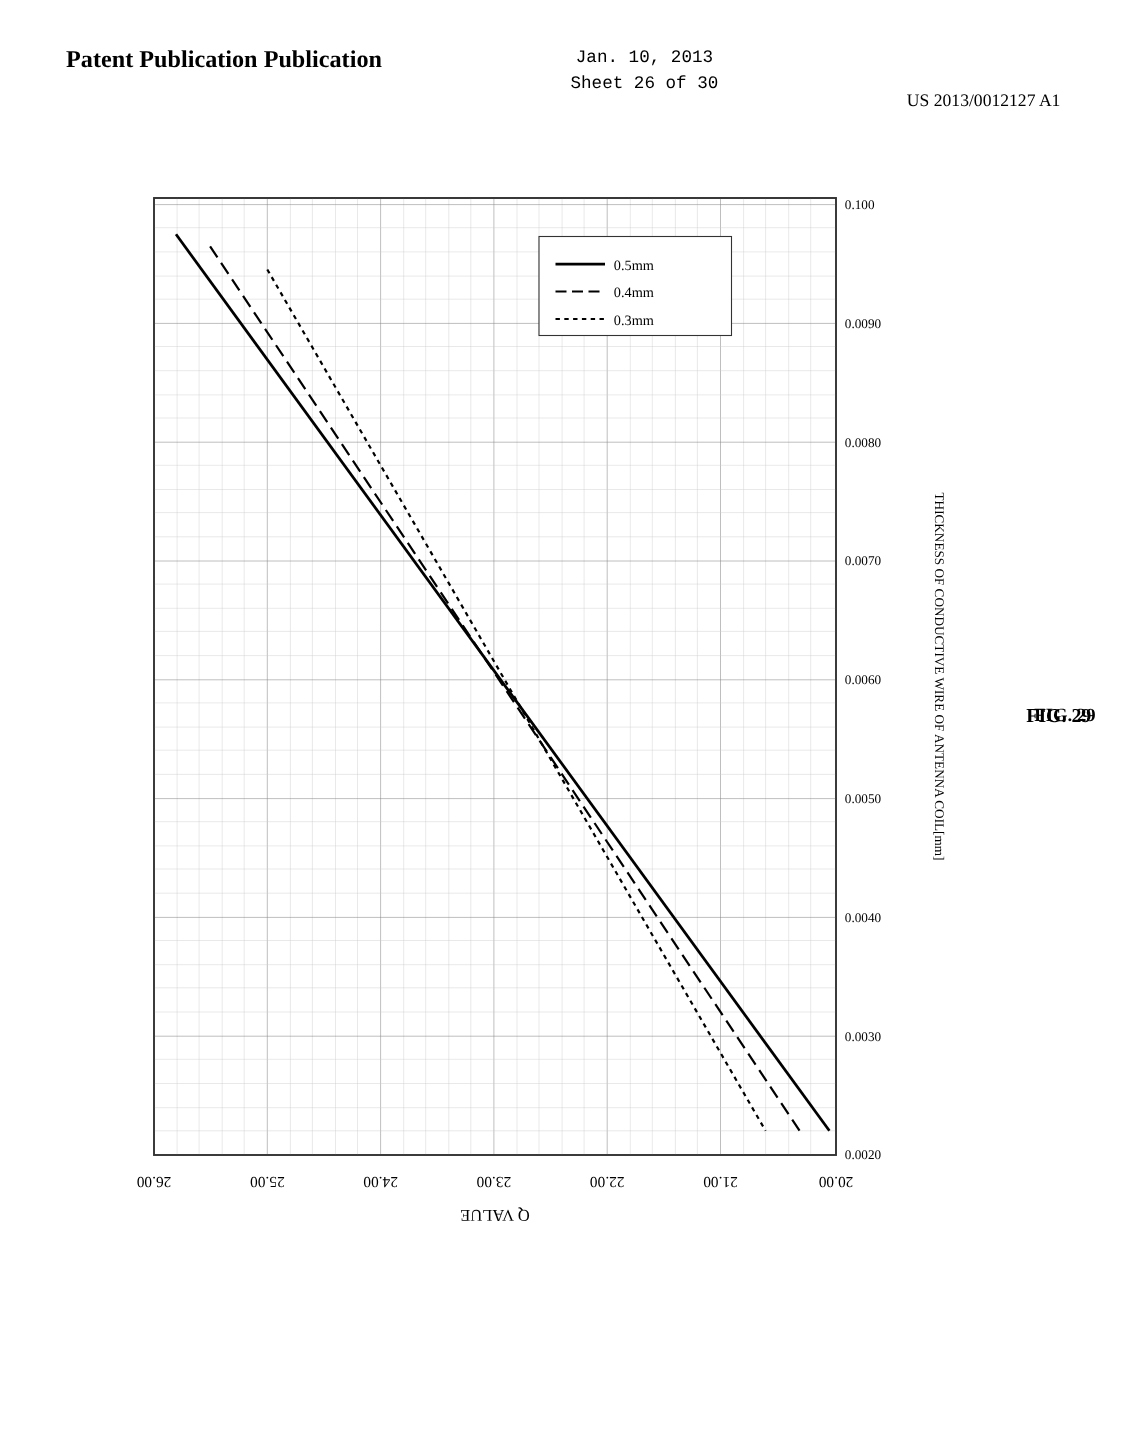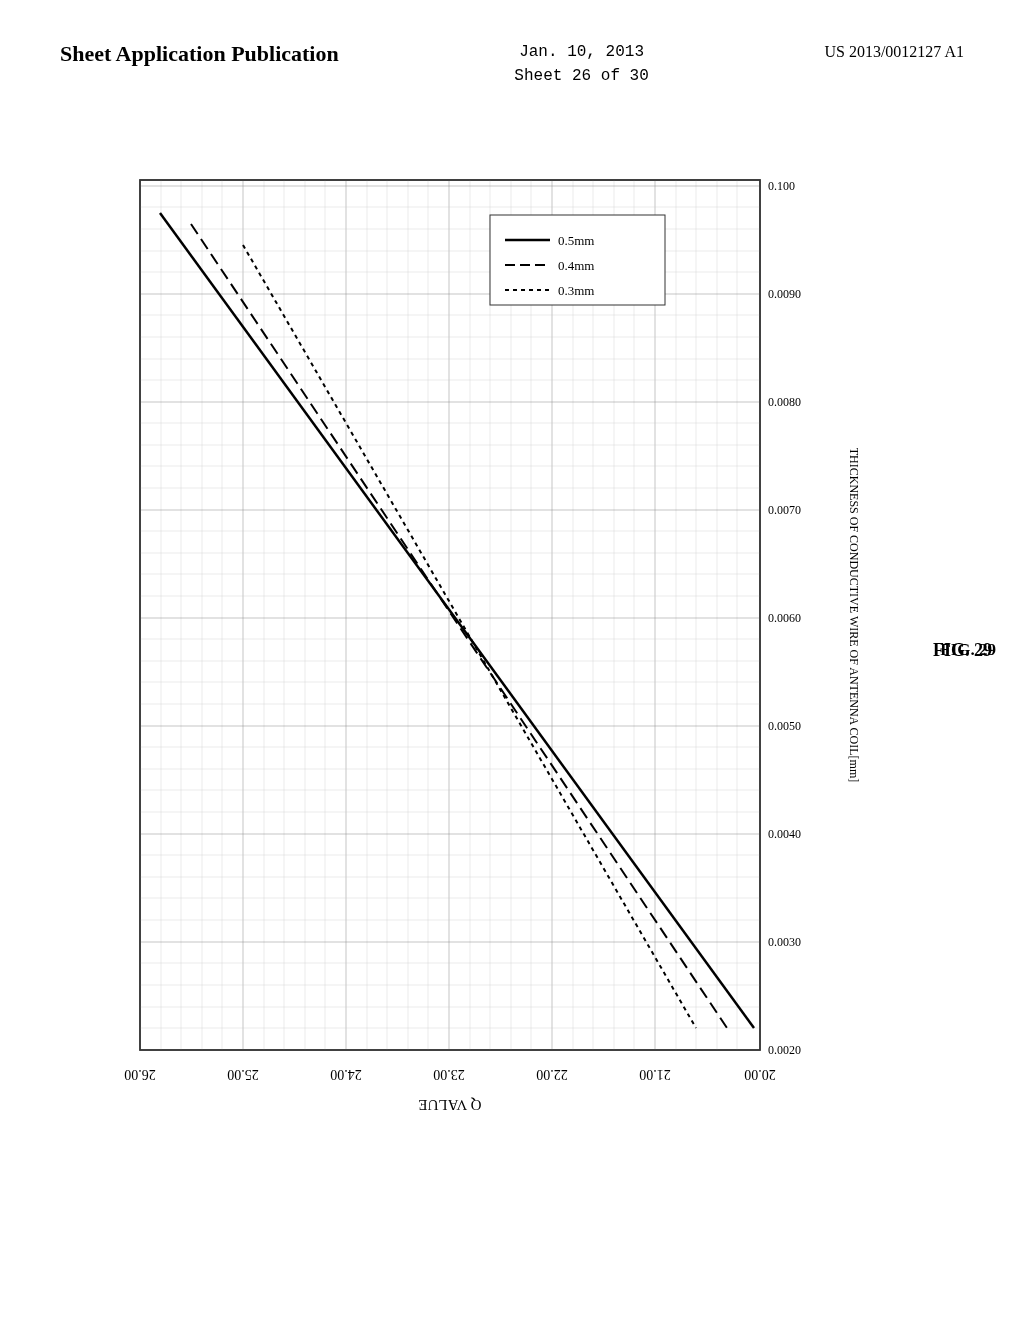--- a/index.html
+++ b/index.html
@@ -27,20 +27,21 @@
     .header-center {
       font-size: 16px;
       text-align: center;
       line-height: 1.5;
       font-family: Liberation Mono, monospace;
     }
     .header-right {
       font-size: 16px;
       text-align: right;
       line-height: 1.5;
+      margin-top: 40px;
     }
 
     
     .chart-container {
       position: absolute;
       top: 160px;
       left: 60px;
       width: 820px;
       height: 1020px;
     }
@@ -57,21 +58,21 @@
 
     svg.chart {
       width: 100%;
       height: 100%;
     }
   </style>
 </head>
 <body>
 
 <div class="header">
-  <div class="header-left">Sheet Application Publication</div>
+  <div class="header-left">Patent Publication Publication</div>
   <div class="header-center">
     <span>Jan. 10, 2013</span><br>
     <span>Sheet 26 of 30</span>
   </div>
   <div class="header-right">US 2013/0012127 A1</div>
 </div>
 
 <div class="fig-label" style="position:absolute; right:32px; top:640px; font-size:18px; font-weight:bold;">FIG. 29</div>
 
 <div class="chart-container">

